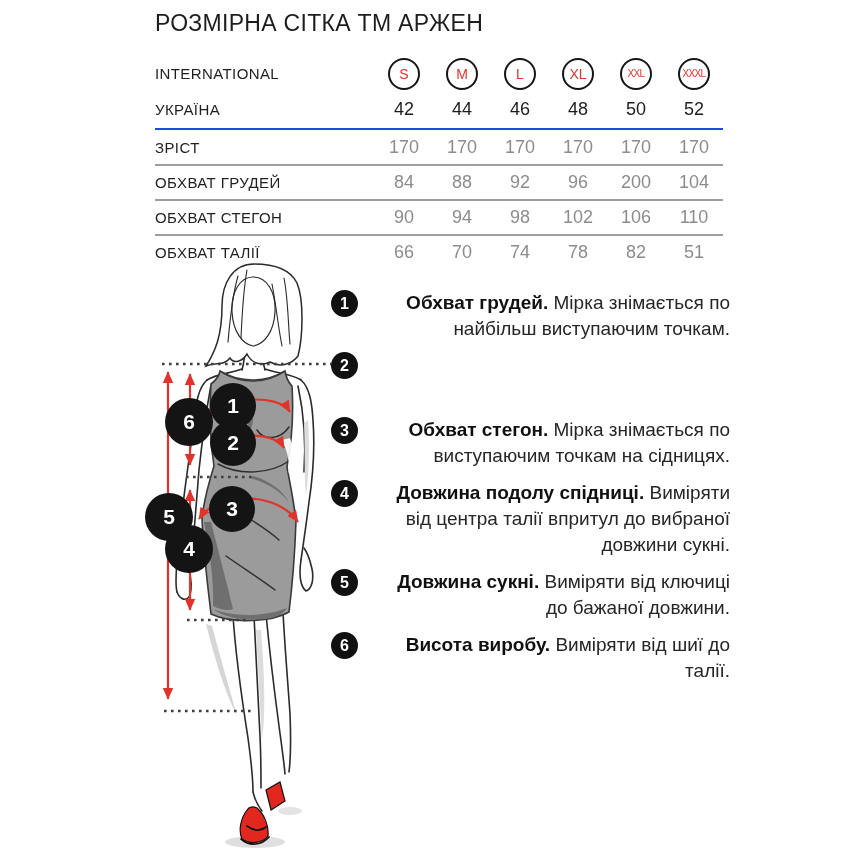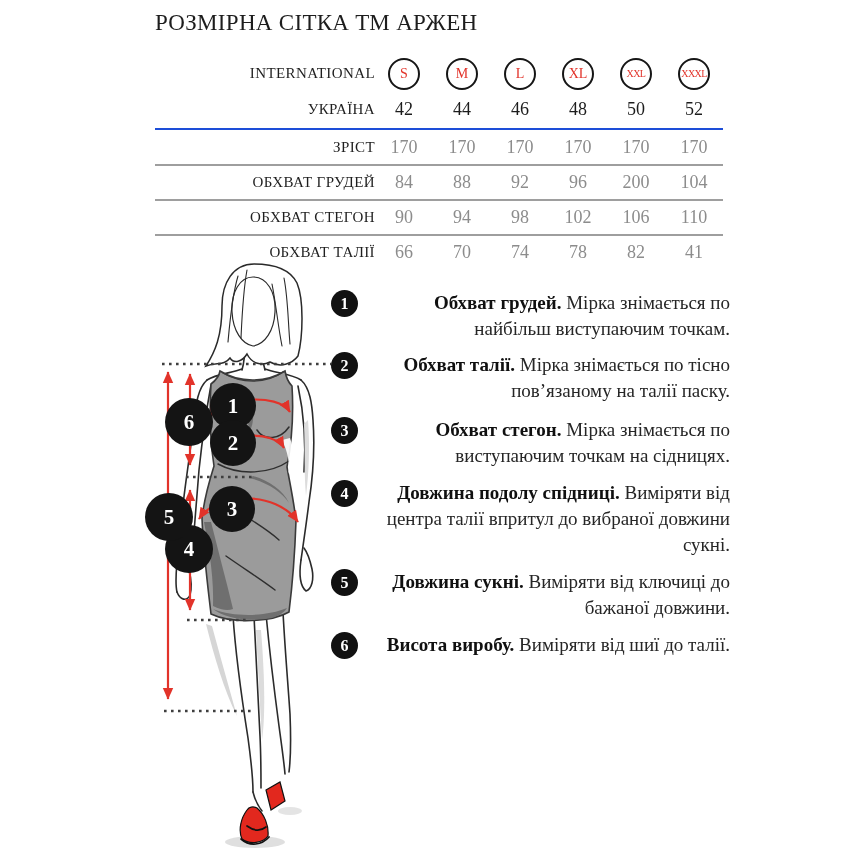--- a/index.html
+++ b/index.html
@@ -1,24 +1,24 @@
 <!DOCTYPE html>
 <html><head>
 <meta charset="utf-8">
 <style>
   html,body{margin:0;padding:0;background:#fff;}
   .page{position:relative;width:850px;height:850px;background:#ffffff;overflow:hidden;
-        font-family:Liberation Serif, serif;color:#1f1f1f;}
+        font-family:Liberation Sans, sans-serif;color:#1f1f1f;}
   .title{position:absolute;left:155px;top:10px;margin:0;font-size:23px;font-weight:500;
          color:#1d1d1d;letter-spacing:.3px;}
 
   
   .size-table{position:absolute;left:155px;top:56px;width:568px;}
   .trow{display:flex;align-items:center;}
-  .trow .lbl{flex:0 0 220px;font-size:15px;color:#1f1f1f;letter-spacing:.4px;text-align:right;}
+  .trow .lbl{flex:0 0 220px;font-size:15px;color:#1f1f1f;letter-spacing:.4px;}
   .trow .cell{flex:0 0 58px;text-align:center;}
   .row-int{height:35px;}
   .row-ukr{height:37px;}
   .row-ukr .cell{font-size:18px;color:#1c1c1c;}
   .row-data{height:33px;border-top:2px solid #9e9e9e;}
   .row-data .cell{font-size:18px;color:#8c8c8c;}
   .row-data.first{border-top:2px solid #1d4ed8;height:34px;}
   .size-circle{display:inline-flex;align-items:center;justify-content:center;
                width:28px;height:28px;border:2px solid #161616;border-radius:50%;
                color:#e2332a;font-size:14px;white-space:nowrap;}
@@ -110,21 +110,21 @@
       <div class="cell">110</div>
     </div>
 
     <div class="trow row-data">
       <div class="lbl">ОБХВАТ ТАЛІЇ</div>
       <div class="cell">66</div>
       <div class="cell">70</div>
       <div class="cell">74</div>
       <div class="cell">78</div>
       <div class="cell">82</div>
-      <div class="cell">41</div>
+      <div class="cell">51</div>
     </div>
   </div>
 
   <div class="figure">
     <svg width="190" height="592" viewBox="150 258 190 592">
       <defs>
         <marker id="arrR" viewBox="0 0 10 10" refX="8.5" refY="5" markerWidth="6" markerHeight="6" orient="auto-start-reverse">
           <path d="M0,1 L9,5 L0,9 z" fill="#e2332a"></path>
         </marker>
       </defs>
@@ -213,21 +213,20 @@
 
   <div>
 
     <div class="legend-item" style="top:290px;">
       <span class="legend-num">1</span>
       <p class="legend-text"><b>Обхват грудей.</b> <span>Мірка знімається по найбільш виступаючим точкам.</span></p>
     </div>
 
     <div class="legend-item" style="top:352px;">
       <span class="legend-num">2</span>
-      <p class="legend-text"><b>Обхват талії.</b> <span>Мірка знімається по тісно пов’язаному на талії паску.</span></p>
     </div>
 
     <div class="legend-item" style="top:417px;">
       <span class="legend-num">3</span>
       <p class="legend-text"><b>Обхват стегон.</b> <span>Мірка знімається по виступаючим точкам на сідницях.</span></p>
     </div>
 
     <div class="legend-item" style="top:480px;">
       <span class="legend-num">4</span>
       <p class="legend-text"><b>Довжина подолу спідниці.</b> <span>Виміряти від центра талії впритул до вибраної довжини сукні.</span></p>

